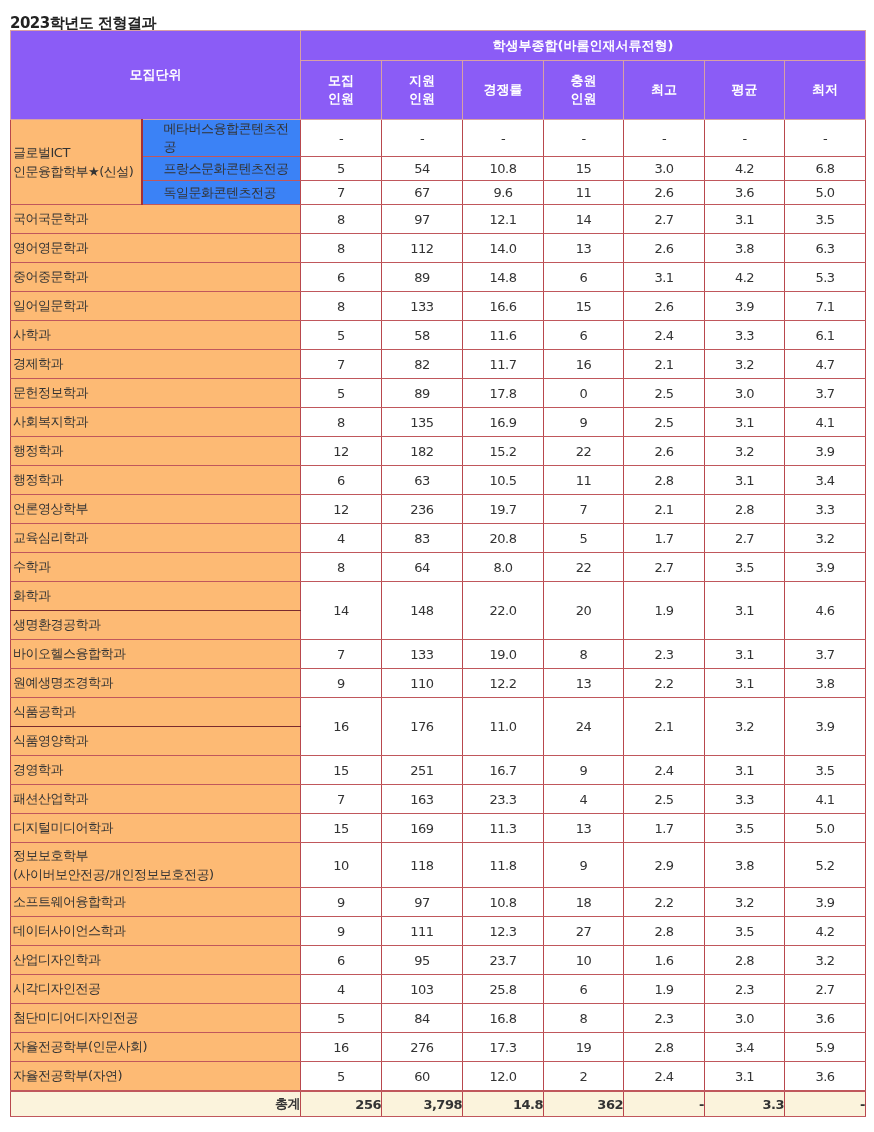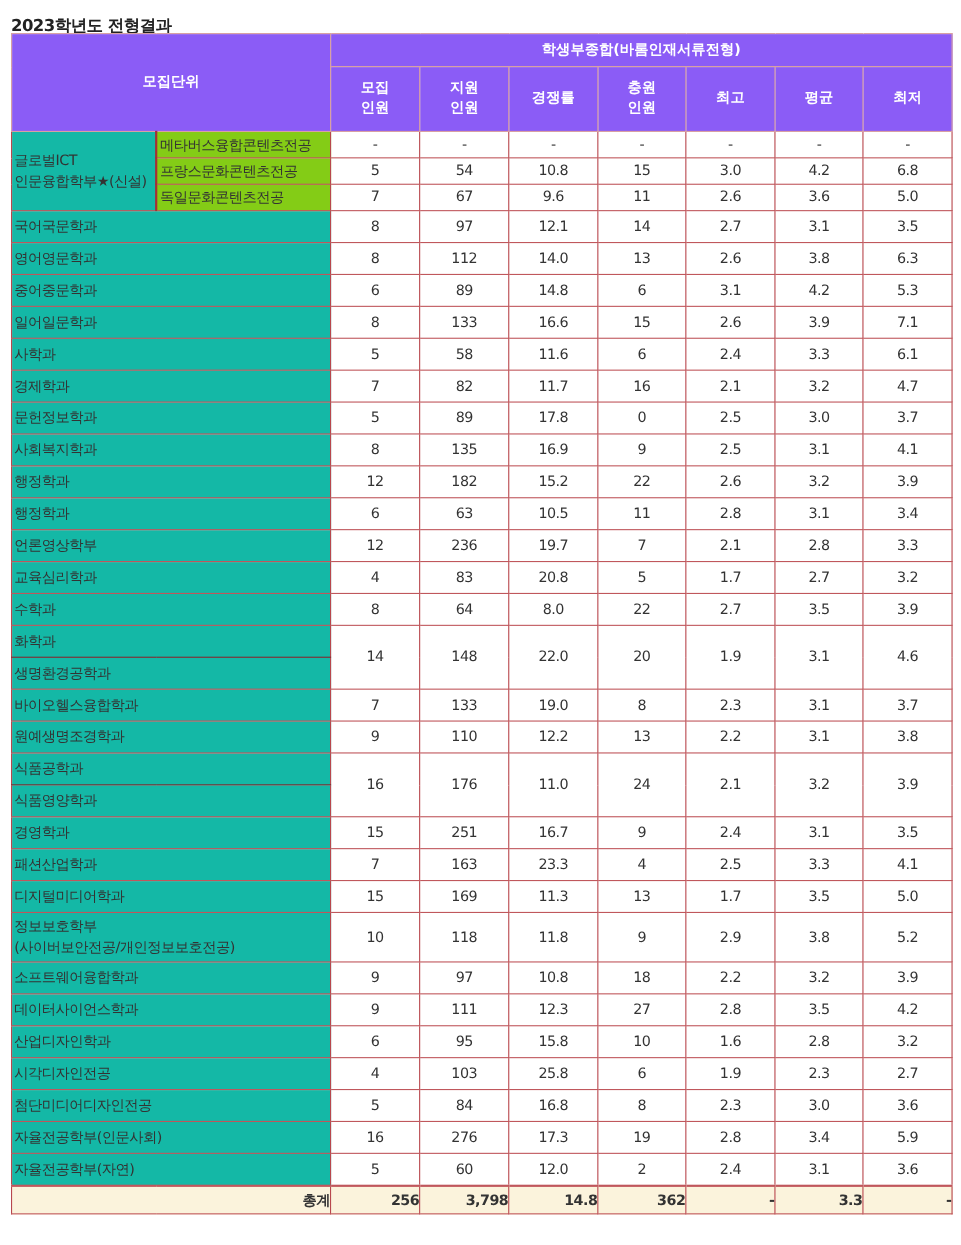--- a/index.html
+++ b/index.html
@@ -1,22 +1,22 @@
 <!DOCTYPE html>
 <html><head>
 <meta charset="utf-8">
 <style>
   html,body{margin:0;padding:0;background:#fff;}
   body{width:874px;height:1132px;overflow:hidden;font-family:"DejaVu Sans","Liberation Sans",sans-serif;color:#333;position:relative;}
   .title{position:absolute;left:10px;top:14px;font-size:15px;font-weight:bold;color:#222;letter-spacing:-0.5px;}
   table{position:absolute;left:10px;top:30px;border-collapse:collapse;table-layout:fixed;width:855px;}
   th{background:#8b5cf6;color:#fff;font-weight:bold;font-size:13px;border:1px solid #d8a0a3;line-height:18px;padding:0;}
   td{font-size:13px;padding:0;border-left:1px solid #b8474d;border-right:1px solid #b8474d;border-bottom:1.5px solid #c0575c;text-align:center;color:#333;letter-spacing:-0.5px;}
-  td.lbl{background:#14b8a6;text-align:left;padding-left:2px;}
-  td.sub{background:#84cc16;text-align:left;padding-left:3px;}
+  td.lbl{background:#fdba74;text-align:left;padding-left:2px;}
+  td.sub{background:#3b82f6;text-align:left;padding-left:21px;}
   tr.r30 td{height:28px;}
   tr.r25 td{height:23px;}
   tr.total td{background:#fbf3dc;font-weight:bold;height:24px;border-top:2px solid #c0575c;text-align:right;}
 </style>
 </head>
 <body>
 
 <div class="title">2023학년도 전형결과</div>
 
 <table>
@@ -334,21 +334,21 @@
         <td>12.3</td>
         <td>27</td>
         <td>2.8</td>
         <td>3.5</td>
         <td>4.2</td>
       </tr>
       <tr class="r30">
         <td class="lbl" colspan="2">산업디자인학과</td>
         <td>6</td>
         <td>95</td>
-        <td>15.8</td>
+        <td>23.7</td>
         <td>10</td>
         <td>1.6</td>
         <td>2.8</td>
         <td>3.2</td>
       </tr>
       <tr class="r30">
         <td class="lbl" colspan="2">시각디자인전공</td>
         <td>4</td>
         <td>103</td>
         <td>25.8</td>

